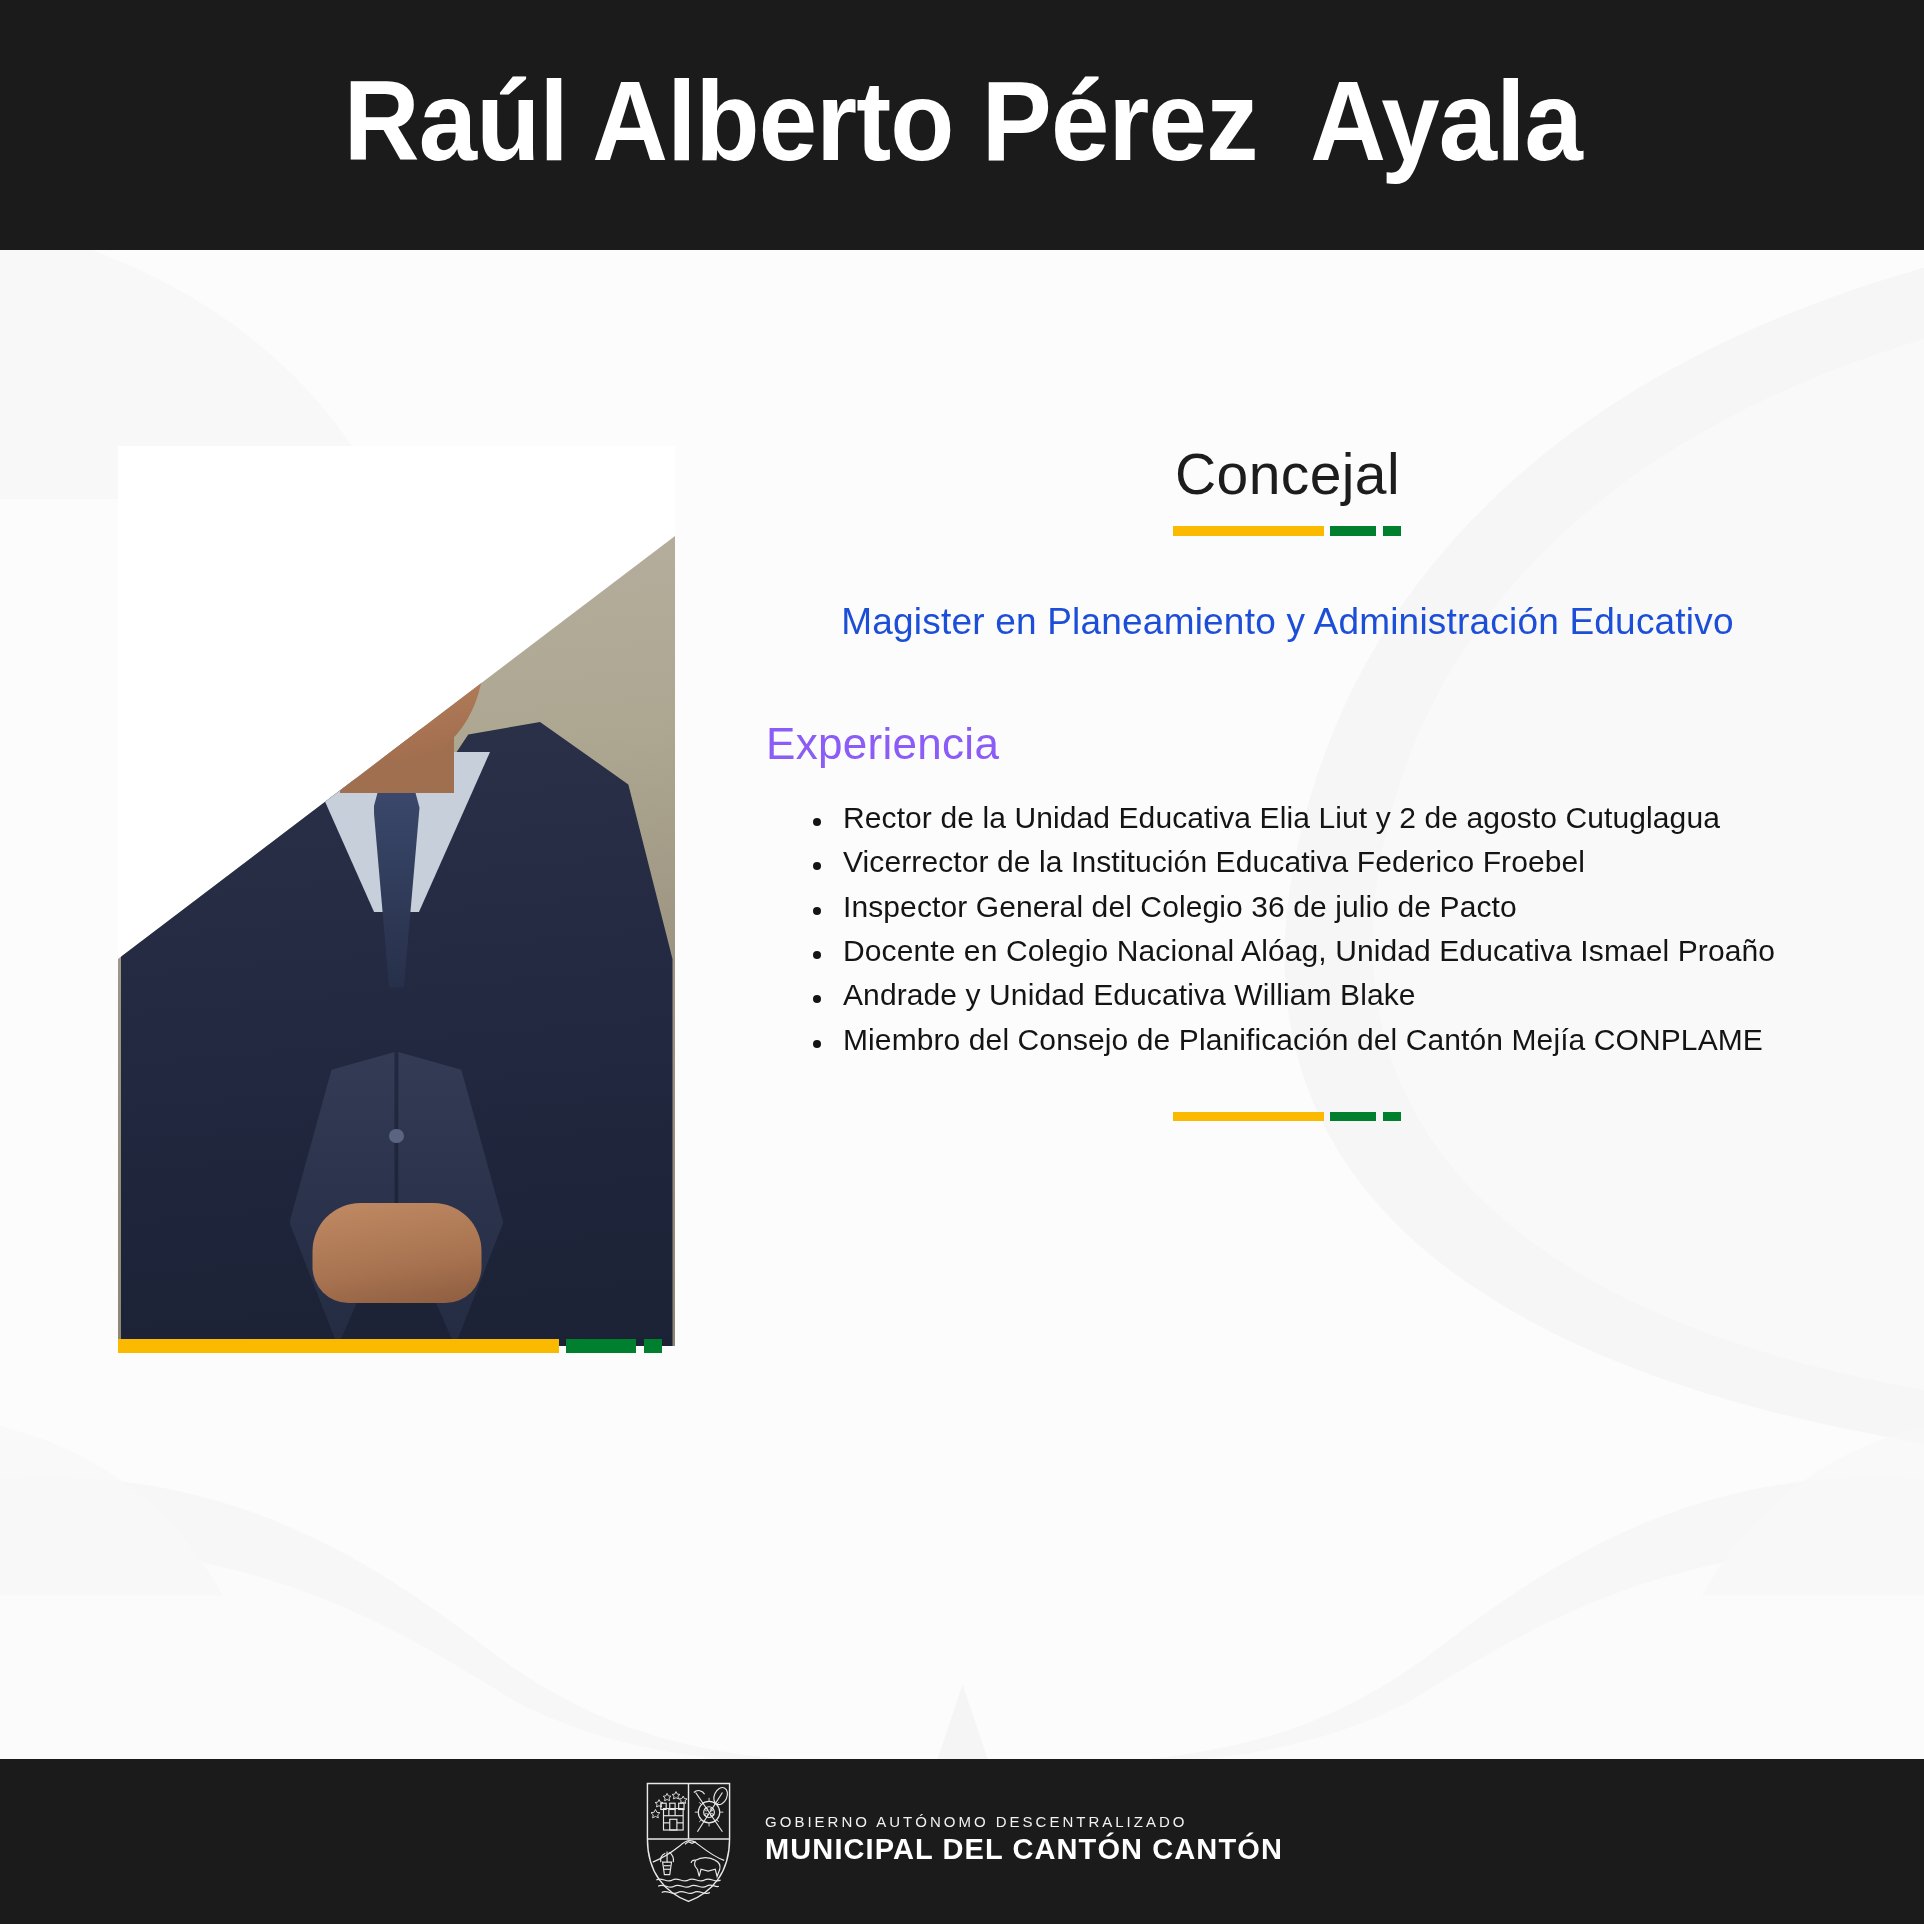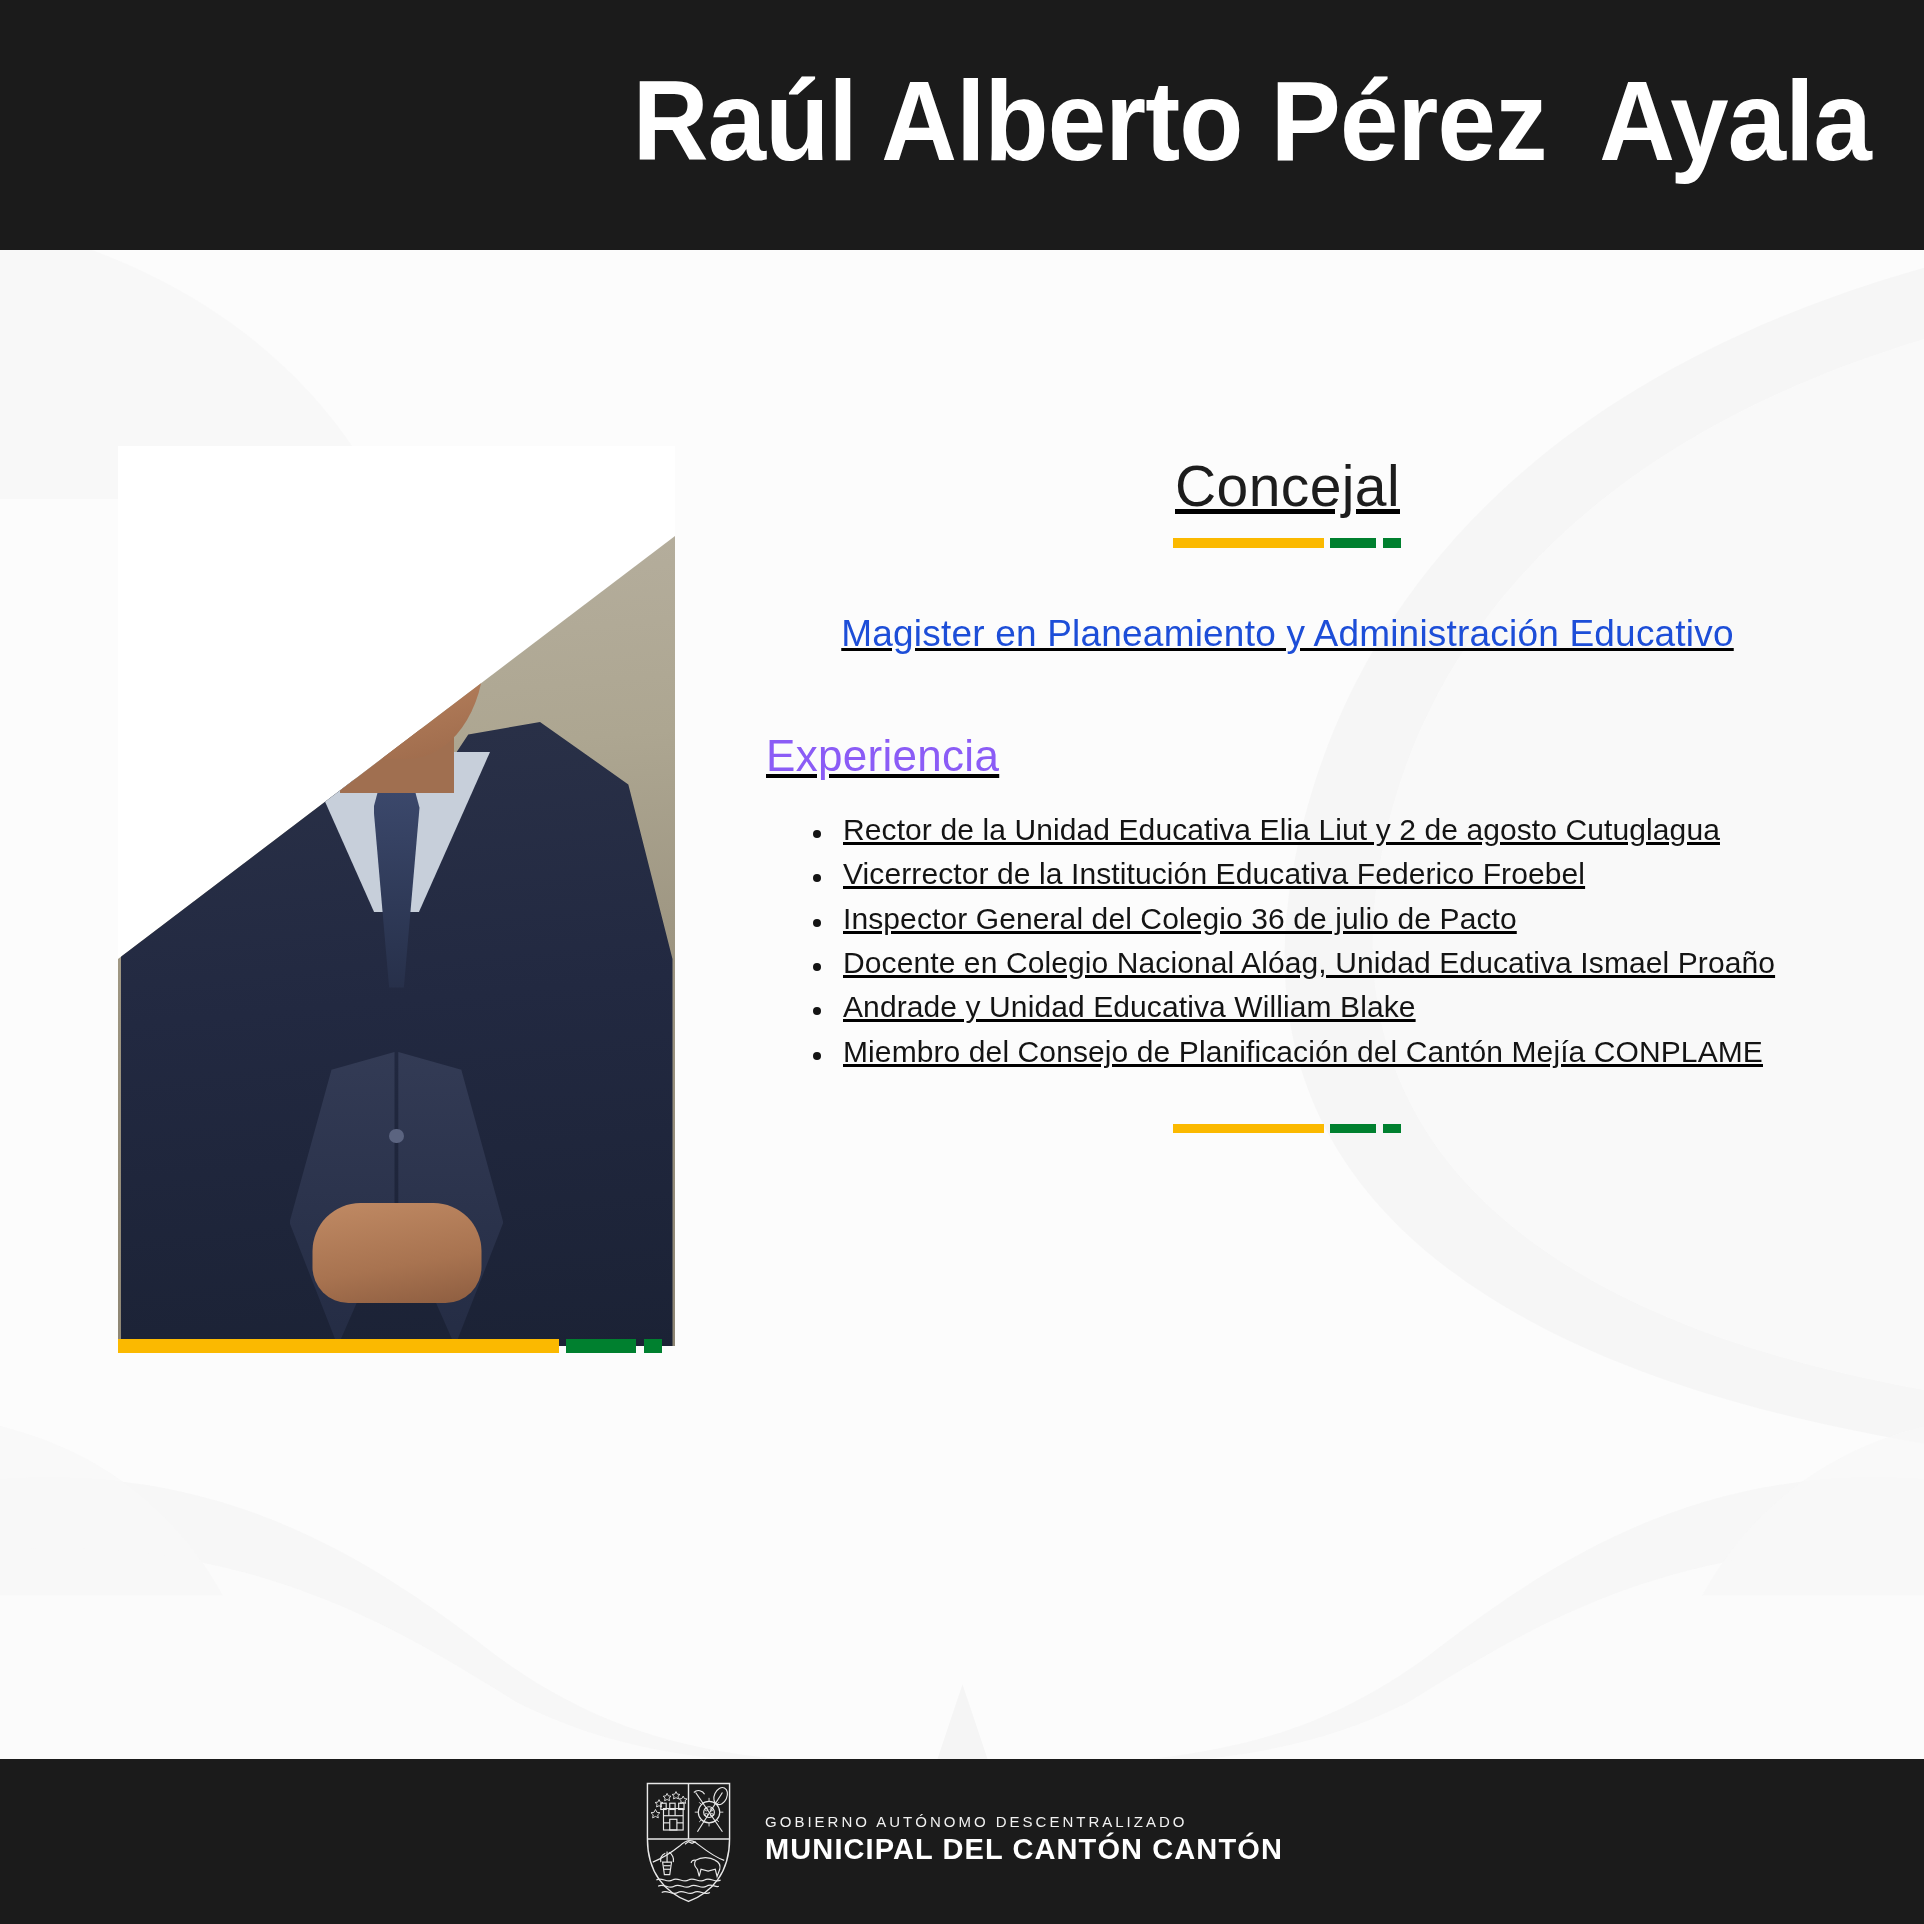--- a/index.html
+++ b/index.html
@@ -28,21 +28,21 @@
   .header-bar {
     position: absolute;
     top: 0;
     left: 0;
     width: 1925px;
     height: 250px;
     background: #1b1b1b;
     z-index: 5;
     display: flex;
     align-items: center;
-    justify-content: flex-end;
+    justify-content: center;
   }
   .header-title {
     color: #ffffff;
     font-family: "Liberation Sans", sans-serif;
     font-size: 114px;
     font-weight: 700;
     letter-spacing: -0.9px;
     line-height: 1;
     transform: scaleX(0.92);
     white-space: pre;
@@ -238,24 +238,23 @@
     z-index: 4;
   }
   .bar-seg-yellow { background: #fbb900; }
   .bar-seg-green  { background: #00802f; }
   .bar-gap        { background: transparent; }
 
   
   .content {
     position: absolute;
     left: 784px;
-    top: 458px;
+    top: 446px;
     width: 1007px;
     z-index: 4;
-    text-decoration: underline;
   }
   .role-block {
     text-align: center;
     width: 100%;
   }
   .role-title {
     font-size: 57px;
     font-weight: 400;
     color: #1d1d1d;
     letter-spacing: 0.4px;

